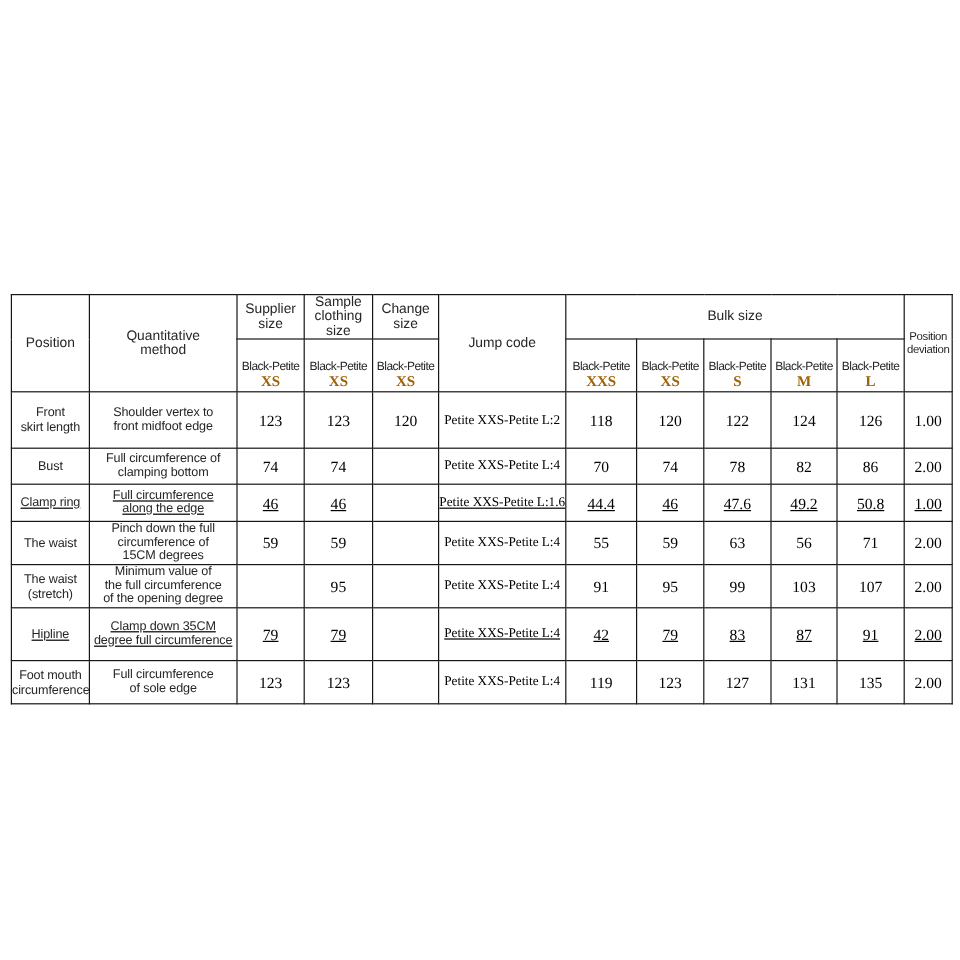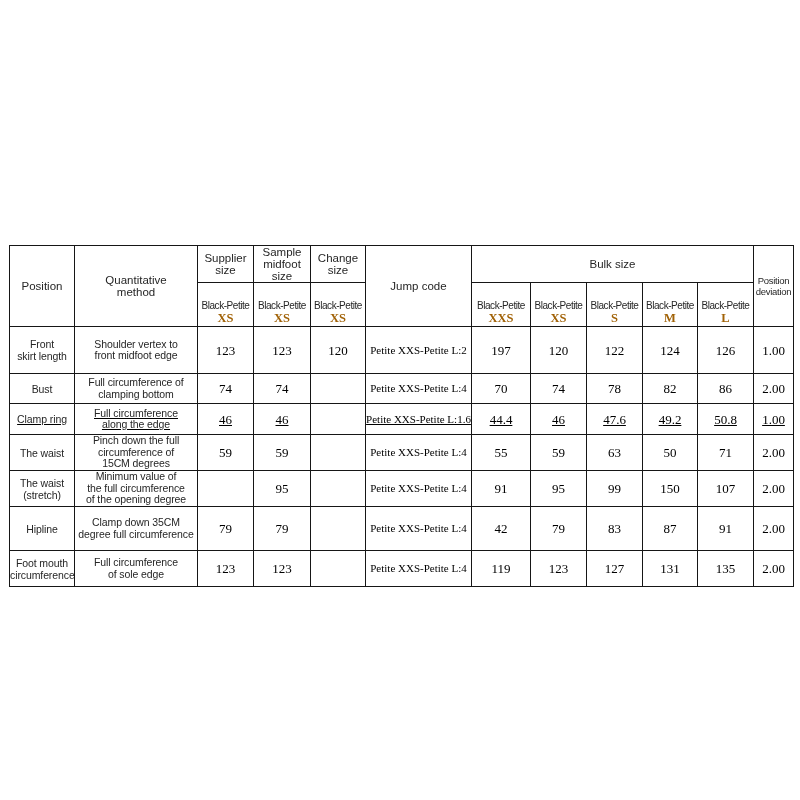--- a/index.html
+++ b/index.html
@@ -31,21 +31,21 @@
     overflow: hidden;
     background: #ffffff;
   }
   thead tr:nth-child(1) { height: 36px; }
   thead tr:nth-child(2) { height: 32px; }
   tbody tr:nth-child(1) { height: 47px; }
   tbody tr:nth-child(2) { height: 30px; }
   tbody tr:nth-child(3) { height: 31px; text-decoration: underline; }
   tbody tr:nth-child(4) { height: 36px; }
   tbody tr:nth-child(5) { height: 36px; }
-  tbody tr:nth-child(6) { height: 44px; }
+  tbody tr:nth-child(6) { height: 44px; text-decoration: underline; }
   tbody tr:nth-child(7) { height: 36px; }
 
   .pre { white-space: pre-line; }
 
   .h-sans {
     font: 11.5px/12px "Liberation Sans", sans-serif;
     font-weight: normal;
     color: #262626;
   }
   .dev-head {
@@ -110,21 +110,21 @@
         <col style="width:40px">
     </colgroup>
     <thead>
       <tr>
         <th rowspan="2" class="h-sans pre">Position</th>
         <th rowspan="2" class="h-sans pre">Quantitative
 method</th>
         <th class="h-sans pre">Supplier
 size</th>
         <th class="h-sans pre">Sample
-midfoot
+clothing
 size</th>
         <th class="h-sans pre">Change
 size</th>
         <th rowspan="2" class="h-sans">Jump code</th>
         <th colspan="5" class="h-sans">Bulk size</th>
         <th rowspan="2" class="dev-head pre">Position
 deviation</th>
       </tr>
       <tr>
         <th>
@@ -164,21 +164,21 @@
     <tbody>
       <tr>
         <td class="pos pre">Front
 skirt length</td>
         <td class="method pre">Shoulder vertex to
 front midfoot edge</td>
         <td class="num">123</td>
         <td class="num">123</td>
         <td class="num">120</td>
         <td class="jump">Petite XXS-Petite L:2</td>
-        <td class="num">197</td>
+        <td class="num">118</td>
         <td class="num">120</td>
         <td class="num">122</td>
         <td class="num">124</td>
         <td class="num">126</td>
         <td class="num">1.00</td>
       </tr>
       <tr>
         <td class="pos pre">Bust</td>
         <td class="method pre">Full circumference of
 clamping bottom</td>
@@ -213,38 +213,38 @@
         <td class="method pre">Pinch down the full
 circumference of
 15CM degrees</td>
         <td class="num">59</td>
         <td class="num">59</td>
         <td class="num"></td>
         <td class="jump">Petite XXS-Petite L:4</td>
         <td class="num">55</td>
         <td class="num">59</td>
         <td class="num">63</td>
-        <td class="num">50</td>
+        <td class="num">56</td>
         <td class="num">71</td>
         <td class="num">2.00</td>
       </tr>
       <tr>
         <td class="pos pre">The waist
 (stretch)</td>
         <td class="method pre">Minimum value of
 the full circumference
 of the opening degree</td>
         <td class="num"></td>
         <td class="num">95</td>
         <td class="num"></td>
         <td class="jump">Petite XXS-Petite L:4</td>
         <td class="num">91</td>
         <td class="num">95</td>
         <td class="num">99</td>
-        <td class="num">150</td>
+        <td class="num">103</td>
         <td class="num">107</td>
         <td class="num">2.00</td>
       </tr>
       <tr>
         <td class="pos pre">Hipline</td>
         <td class="method pre">Clamp down 35CM
 degree full circumference</td>
         <td class="num">79</td>
         <td class="num">79</td>
         <td class="num"></td>

